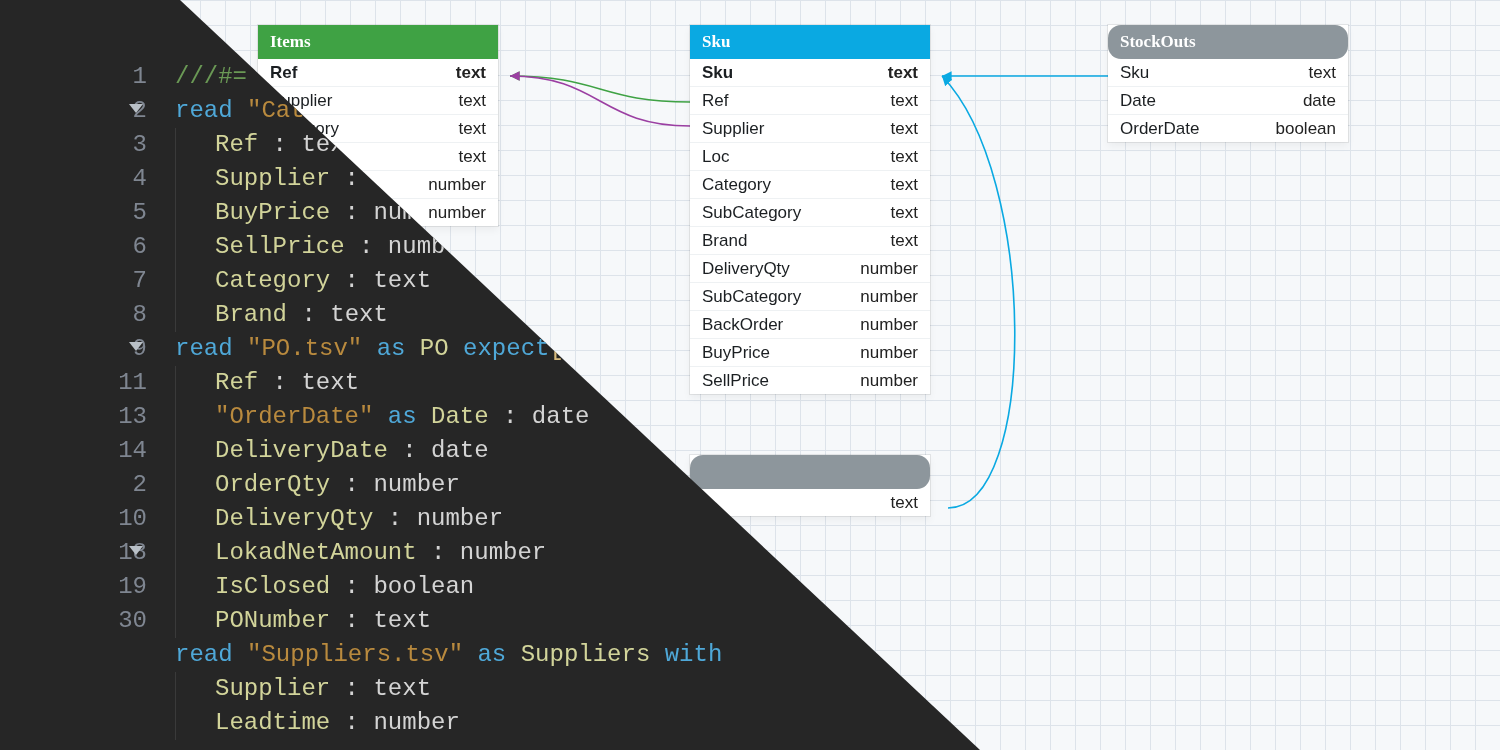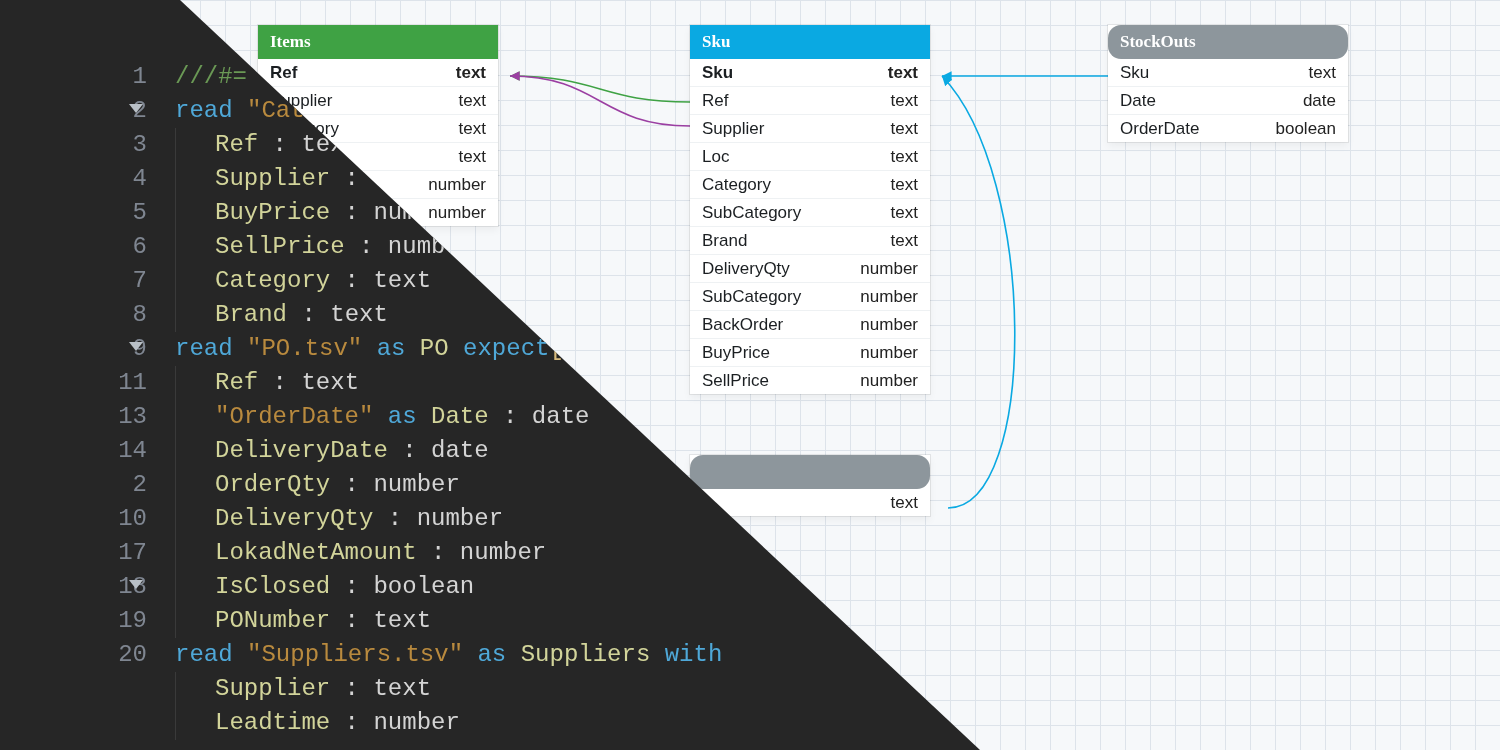--- a/index.html
+++ b/index.html
@@ -210,20 +210,19 @@
         <div>5</div>
         <div>6</div>
         <div>7</div>
         <div>8</div>
         <div>9<span class="fold down"></span></div>
         <div>11</div>
         <div>13</div>
         <div>14</div>
         <div>2</div>
         <div>10</div>
-        <div>17</div>
         <div>18<span class="fold down"></span></div>
         <div>19</div>
-        <div>20</div>
+        <div>30</div>
       </div>
     <div class="code" id="code"><div><span class="comment">///#=</span></div><div><span class="kw">read </span><span class="str">"Catalog"</span></div><div><span class="guide"></span><span class="id">Ref</span><span class="punct"> : text</span></div><div><span class="guide"></span><span class="id">Supplier</span><span class="punct"> : text</span></div><div><span class="guide"></span><span class="id">BuyPrice</span><span class="punct"> : number</span></div><div><span class="guide"></span><span class="id">SellPrice</span><span class="punct"> : number</span></div><div><span class="guide"></span><span class="id">Category</span><span class="punct"> : text</span></div><div><span class="guide"></span><span class="id">Brand</span><span class="punct"> : text</span></div><div><span class="kw">read </span><span class="str">"PO.tsv"</span><span class="kw"> as </span><span class="id">PO</span><span class="kw"> expect</span><span class="bracket">[</span><span class="punct">Ref,Date</span><span class="bracket">]</span></div><div><span class="guide"></span><span class="id">Ref</span><span class="punct"> : text</span></div><div><span class="guide"></span><span class="str">"OrderDate"</span><span class="kw"> as </span><span class="id">Date</span><span class="punct"> : date</span></div><div><span class="guide"></span><span class="id">DeliveryDate</span><span class="punct"> : date</span></div><div><span class="guide"></span><span class="id">OrderQty</span><span class="punct"> : number</span></div><div><span class="guide"></span><span class="id">DeliveryQty</span><span class="punct"> : number</span></div><div><span class="guide"></span><span class="id">LokadNetAmount</span><span class="punct"> : number</span></div><div><span class="guide"></span><span class="id">IsClosed</span><span class="punct"> : boolean</span></div><div><span class="guide"></span><span class="id">PONumber</span><span class="punct"> : text</span></div><div><span class="kw">read </span><span class="str">"Suppliers.tsv"</span><span class="kw"> as </span><span class="id">Suppliers</span><span class="kw"> with</span></div><div><span class="guide"></span><span class="id">Supplier</span><span class="punct"> : text</span></div><div><span class="guide"></span><span class="id">Leadtime</span><span class="punct"> : number</span></div></div>
   </div>
 </div>
 
 </body></html>

